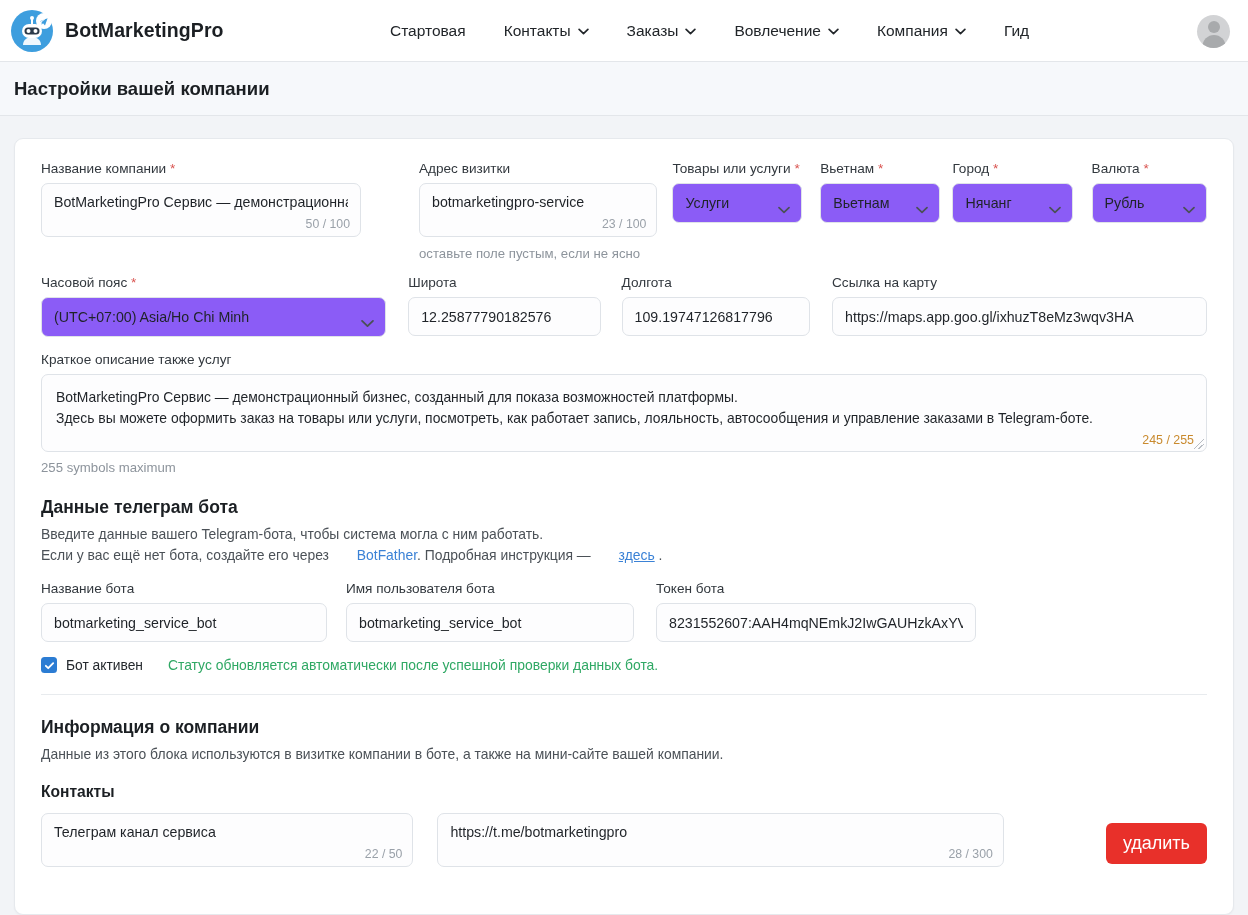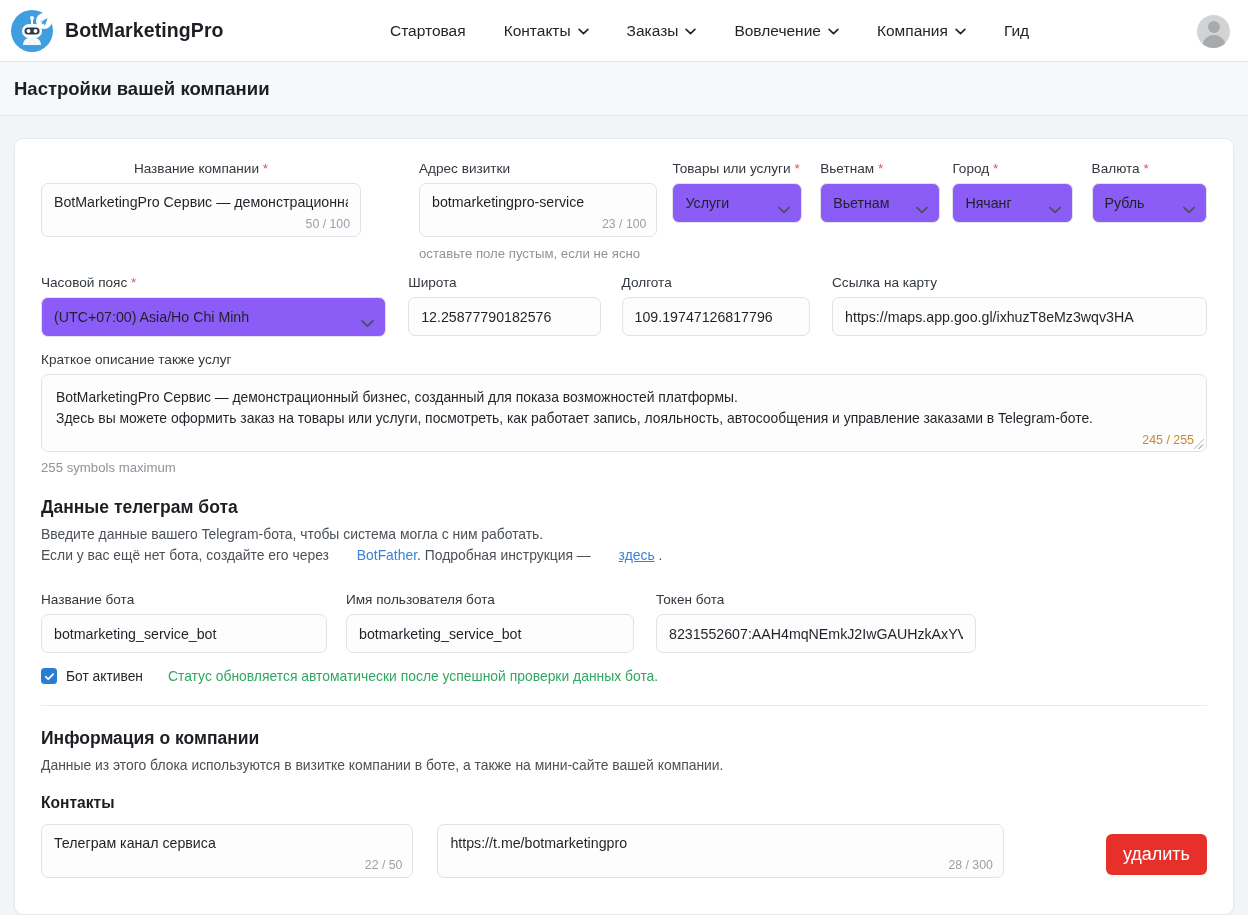--- a/index.html
+++ b/index.html
@@ -101,21 +101,21 @@
     position: relative;
     border: 1px solid #dfe3e8; border-radius: 7px; background: #8b5cf6;
     height: 40px; display: flex; align-items: center;
     padding: 0 30px 0 12px; cursor: pointer;
   }
   .sel .sval { font-size: 14.2px; color: #1f2328; white-space: nowrap; overflow: hidden; }
   .sel .scaret { position: absolute; right: 11px; top: 16px; }
 
   
   .row1 { display: flex; align-items: flex-start; gap: 0; }
-  .c-name { width: 320px; text-align: center; }
+  .c-name { width: 320px; }
   .c-addr { width: 250px; margin-left: 58px; }
   .c-goods { width: 136px; margin-left: 15px; }
   .c-country { width: 126px; margin-left: 18px; }
   .c-city  { width: 126px; margin-left: 12px; }
   .c-cur   { width: 121px; margin-left: 19px; }
 
   
   .row2 { display: flex; align-items: flex-start; margin-top: 14px; }
   .c-tz { width: 348px; }
   .c-lat { width: 194px; margin-left: 22px; }
@@ -137,21 +137,21 @@
       linear-gradient(135deg, transparent 70%, #b9bec4 70%, #b9bec4 78%, transparent 78%);
   }
   .ta-note { font-size: 13.2px; color: #8d949c; margin-top: 8px; }
 
   
   .sect-title { font-size: 17.5px; font-weight: 700; color: #1b1f23; margin: 22px 0 6px 0; }
   .sect-p { font-size: 13.9px; color: #4b5157; line-height: 21px; }
   .lnk { color: #3b82d6; text-decoration: none; padding-left: 24px; }
   .lnk.u { text-decoration: underline; }
 
-  .botrow { display: flex; align-items: flex-start; margin-top: 26px; }
+  .botrow { display: flex; align-items: flex-start; margin-top: 15px; }
   .b-name { width: 286px; }
   .b-user { width: 288px; margin-left: 19px; }
   .b-token { width: 320px; margin-left: 22px; }
 
   .chkrow { display: flex; align-items: center; margin-top: 15px; gap: 9px; }
   .chk {
     width: 16px; height: 16px; border-radius: 3.5px; background: #2b7cd3;
     display: flex; align-items: center; justify-content: center; cursor: pointer;
   }
   .chk svg { display: block; }

